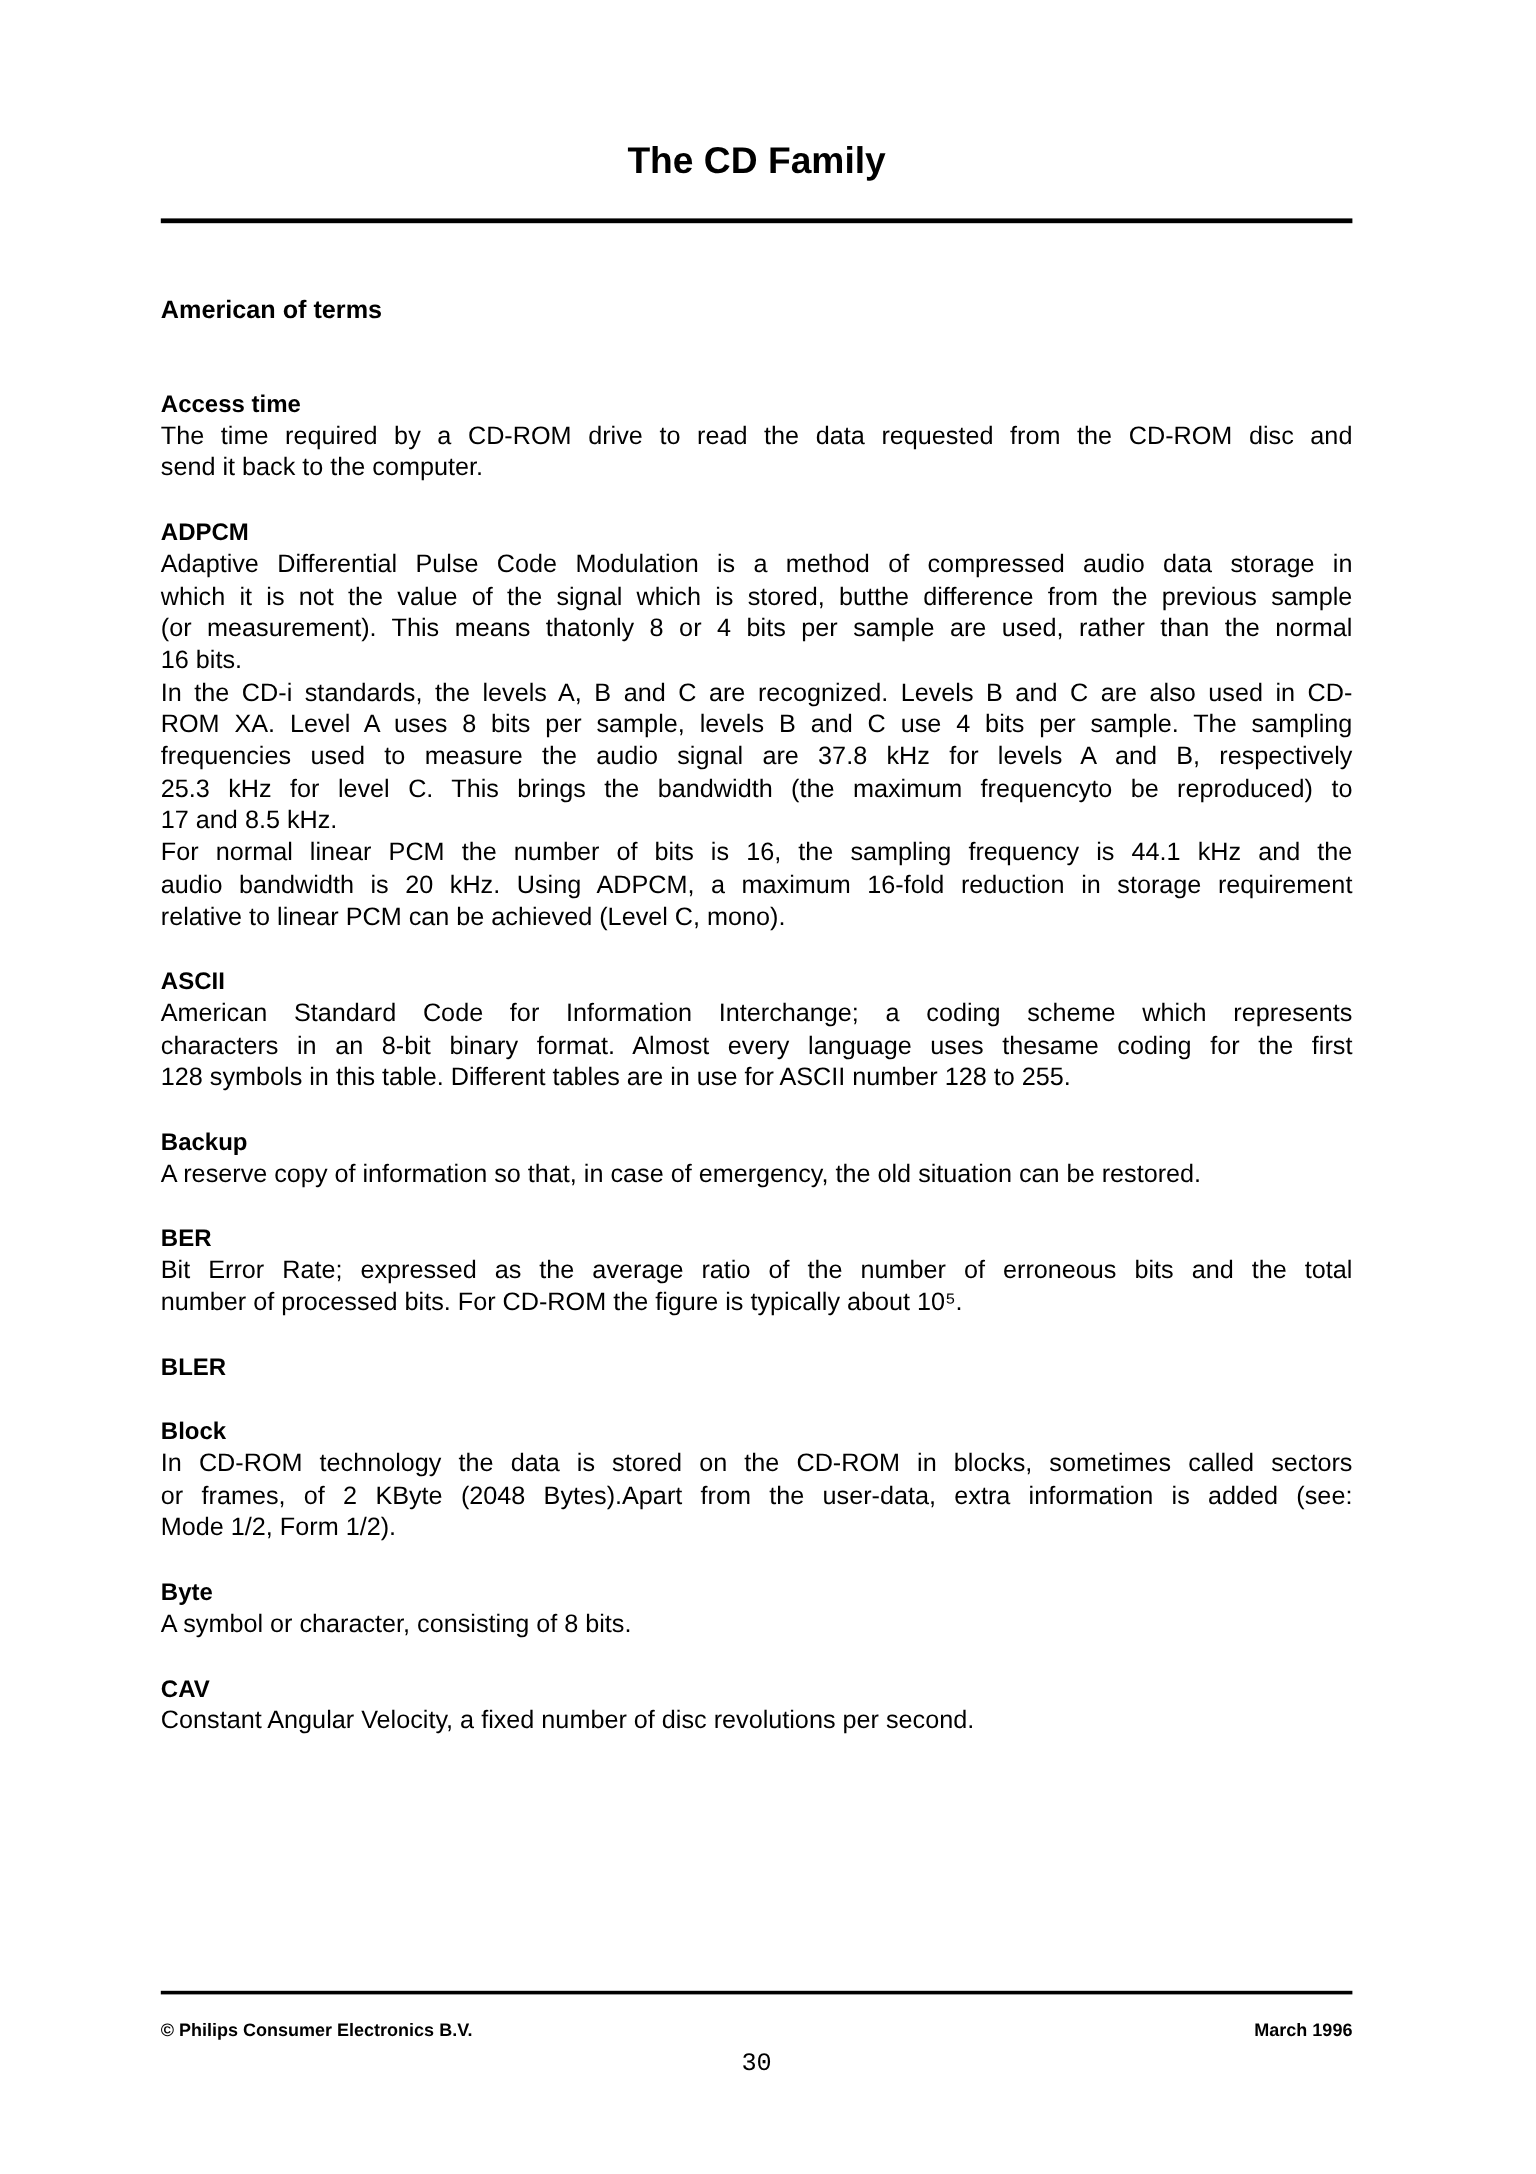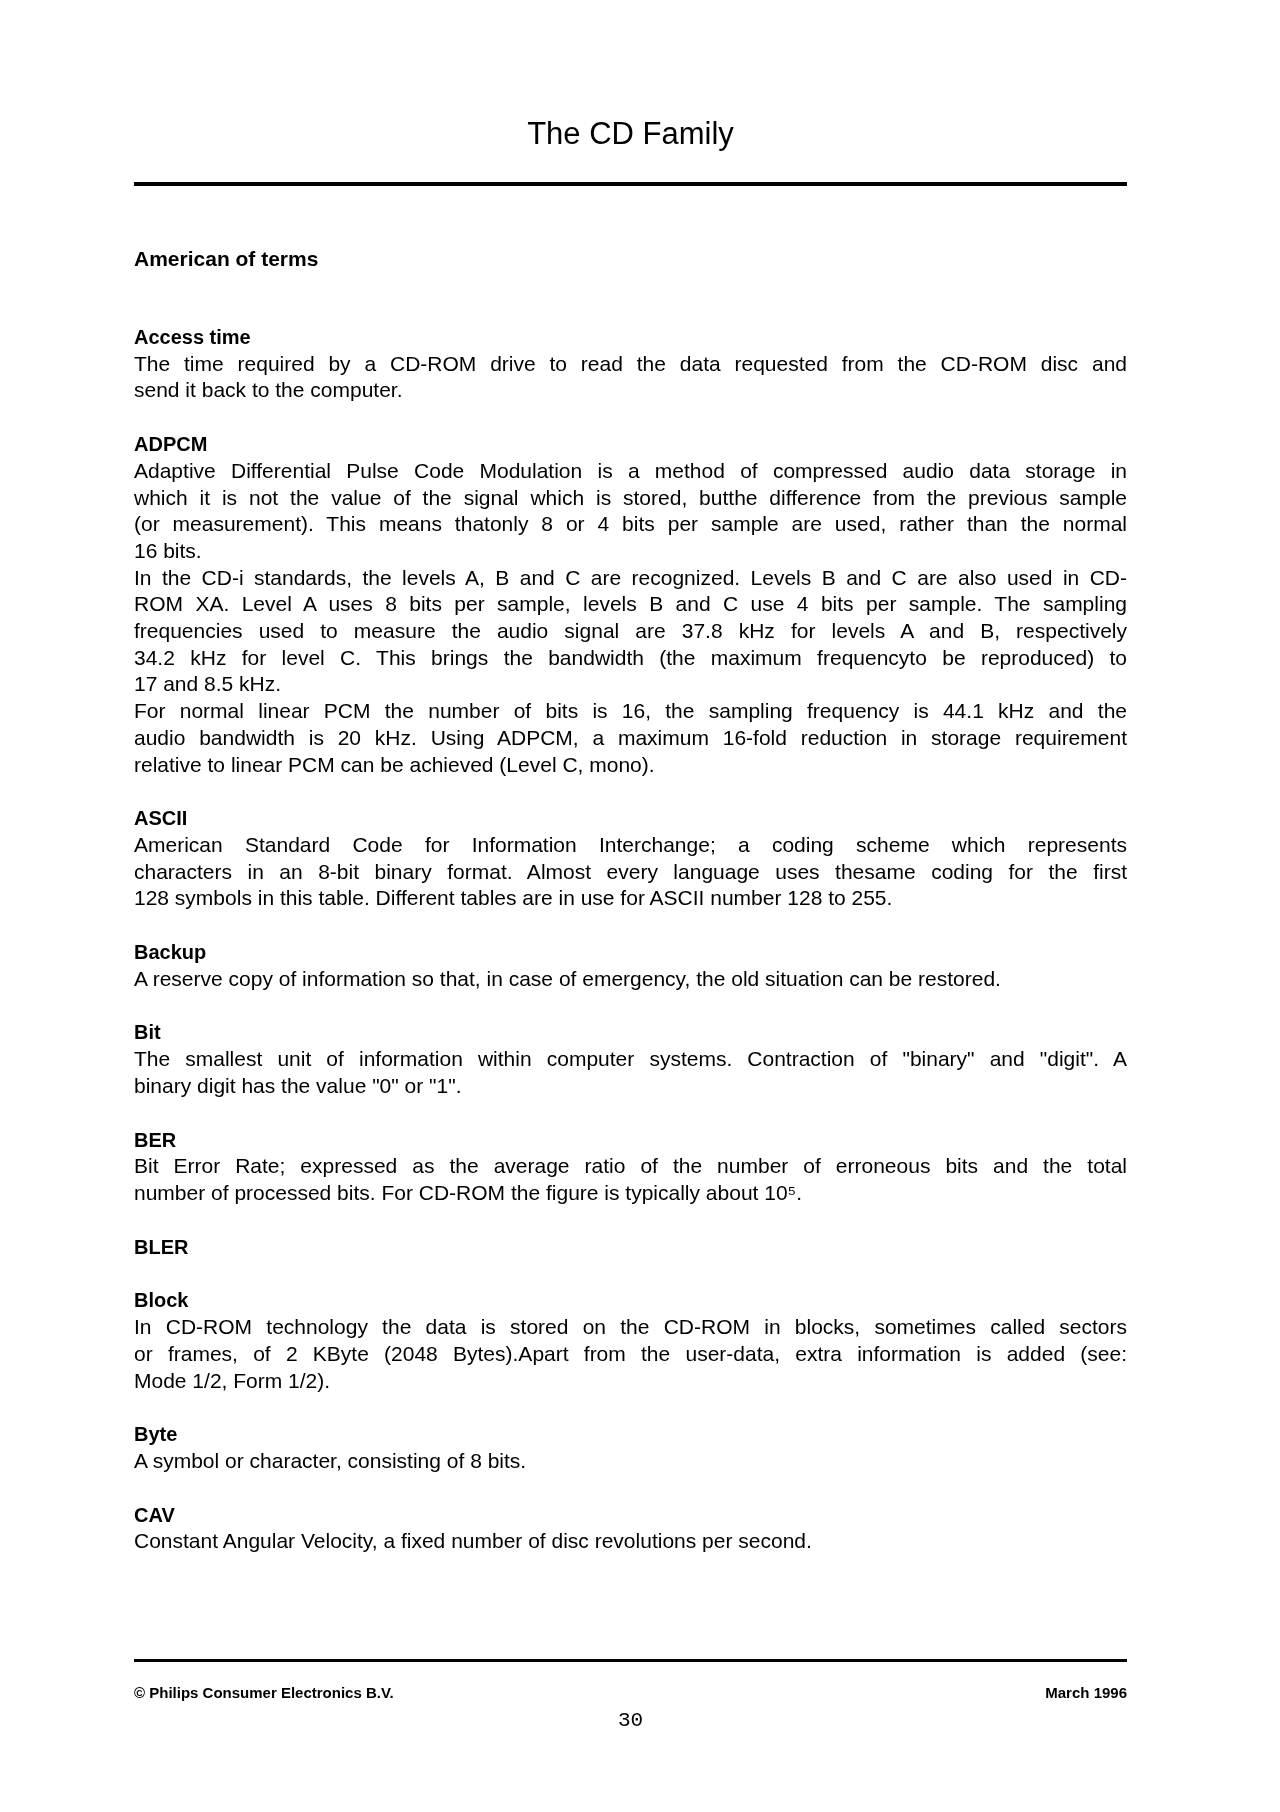--- a/index.html
+++ b/index.html
@@ -16,21 +16,21 @@
     position: absolute;
     left: 134px;
     top: 0;
     width: 993px;
   }
   .doc-title {
     margin-top: 116px;
     text-align: center;
     font-size: 31px;
     line-height: 36px;
-    font-weight: normal;
+    font-weight: bold;
   }
   .title-rule {
     margin-top: 30px;
     border-top: 4px solid #000000;
     height: 0;
   }
   .glossary-heading {
     margin: 59px 0 0 0;
     font-size: 21px;
     line-height: 27px;
@@ -102,48 +102,41 @@
           <div class="para">
             <div class="line">Adaptive Differential Pulse Code Modulation is a method of compressed audio data storage in</div>
             <div class="line">which it is not the value of the signal which is stored, butthe difference from the previous sample</div>
             <div class="line">(or measurement). This means thatonly 8 or 4 bits per sample are used, rather than the normal</div>
             <div class="line last">16 bits.</div>
           </div>
           <div class="para">
             <div class="line">In the CD-i standards, the levels A, B and C are recognized. Levels B and C are also used in CD-</div>
             <div class="line">ROM XA. Level A uses 8 bits per sample, levels B and C use 4 bits per sample. The sampling</div>
             <div class="line">frequencies used to measure the audio signal are 37.8 kHz for levels A and B, respectively</div>
-            <div class="line">34.2 kHz for level C. This brings the bandwidth (the maximum frequencyto be reproduced) to</div>
+            <div class="line">25.3 kHz for level C. This brings the bandwidth (the maximum frequencyto be reproduced) to</div>
             <div class="line last">17 and 8.5 kHz.</div>
           </div>
           <div class="para">
             <div class="line">For normal linear PCM the number of bits is 16, the sampling frequency is 44.1 kHz and the</div>
             <div class="line">audio bandwidth is 20 kHz. Using ADPCM, a maximum 16-fold reduction in storage requirement</div>
             <div class="line last">relative to linear PCM can be achieved (Level C, mono).</div>
           </div>
         </div>
         <div class="entry">
           <div class="term">ASCII</div>
           <div class="para">
             <div class="line">American Standard Code for Information Interchange; a coding scheme which represents</div>
             <div class="line">characters in an 8-bit binary format. Almost every language uses thesame coding for the first</div>
             <div class="line last">128 symbols in this table. Different tables are in use for ASCII number 128 to 255.</div>
           </div>
         </div>
         <div class="entry">
           <div class="term">Backup</div>
           <div class="para">
             <div class="line last">A reserve copy of information so that, in case of emergency, the old situation can be restored.</div>
-          </div>
-        </div>
-        <div class="entry">
-          <div class="term">Bit</div>
-          <div class="para">
-            <div class="line">The smallest unit of information within computer systems. Contraction of "binary" and "digit". A</div>
-            <div class="line last">binary digit has the value "0" or "1".</div>
           </div>
         </div>
         <div class="entry">
           <div class="term">BER</div>
           <div class="para">
             <div class="line">Bit Error Rate; expressed as the average ratio of the number of erroneous bits and the total</div>
             <div class="line last">number of processed bits. For CD-ROM the figure is typically about 10⁵.</div>
           </div>
         </div>
         <div class="entry">

